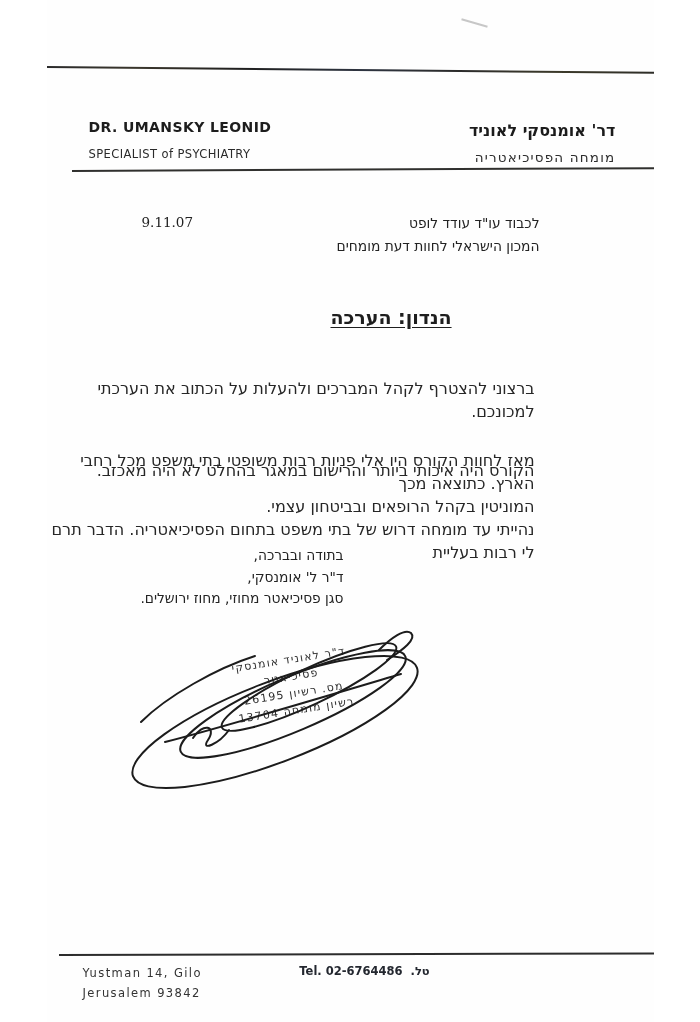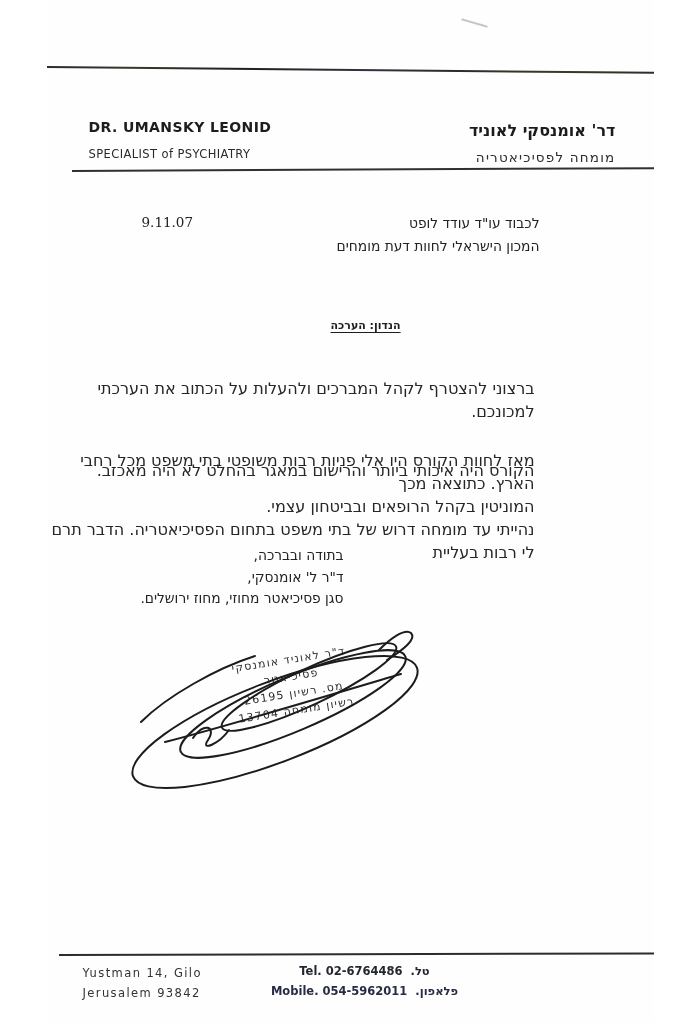--- a/index.html
+++ b/index.html
@@ -27,22 +27,22 @@
   .hdr-name-he{top:121px;font-size:16px;font-weight:bold;color:#1b1b1b;}
   .hdr-title-he{top:149px;font-size:13.5px;color:#2e2e2e;letter-spacing:1.2px;}
   .hdr-rule{
     left:25px;top:170px;width:636px;height:2px;background:#30302e;
     transform:rotate(-0.28deg);transform-origin:left top;
   }
   
   .date{left:95px;top:214px;font-family:"DejaVu Serif","Liberation Serif",serif;font-size:13.5px;color:#222;}
   .rtl{direction:rtl;text-align:right;}
   .recipient{right:114px;top:212px;font-size:13.8px;line-height:23px;color:#232323;}
-  .subject{left:284px;top:306px;font-size:11px;font-weight:bold;color:#1e1e1e;
-    text-decoration:underline;text-underline-offset:3px;margin-top:13px;}
+  .subject{left:284px;top:306px;font-size:19px;font-weight:bold;color:#1e1e1e;
+    text-decoration:underline;text-underline-offset:3px;}
   .para{right:119px;font-size:16px;line-height:23px;color:#262626;}
   .p1{top:377px;}
   .p2{top:413px;margin-top:46px;}
   .p3{top:449px;}
   .closing{right:310px;top:545px;font-size:13.8px;line-height:21.5px;color:#232323;}
   
   .stamp{
     left:158px;top:651px;width:175px;text-align:center;direction:rtl;
     font-size:11px;line-height:17px;color:#2d2d2d;letter-spacing:1.2px;
     transform:rotate(-9deg);
@@ -67,21 +67,21 @@
 <body>
 
 <div class="page">
 
   <div class="abs scan-line-top"></div>
   <div class="abs scan-dash-tr"></div>
 
   <div class="abs hdr-name-en">DR. UMANSKY LEONID</div>
   <div class="abs hdr-title-en">SPECIALIST of PSYCHIATRY</div>
   <div class="abs hdr-he hdr-name-he">דר' אומנסקי לאוניד</div>
-  <div class="abs hdr-he hdr-title-he">מומחה לפסיכיאטריה</div>
+  <div class="abs hdr-he hdr-title-he">מומחה הפסיכיאטריה</div>
   <div class="abs hdr-rule"></div>
 
   <div class="abs date">9.11.07</div>
   <div class="abs recipient rtl">
     <div>לכבוד עו"ד עודד לופט</div>
     <div>המכון הישראלי לחוות דעת מומחים</div>
   </div>
 
   <div class="abs subject rtl">הנדון: הערכה</div>
 
@@ -127,20 +127,16 @@
   <div class="abs ftr-left">
     <div>Yustman 14, Gilo</div>
     <div>Jerusalem 93842</div>
   </div>
 
   <div class="abs ftr-center">
     <div class="row row1">
       <span>Tel. 02-6764486</span>
       <span class="heb">טל.</span>
     </div>
-    <div class="row row2">
-      <span>Mobile. 054-5962011</span>
-      <span class="heb">פלאפון.</span>
-    </div>
   </div>
 
 
 </div>
 
 </body></html>

